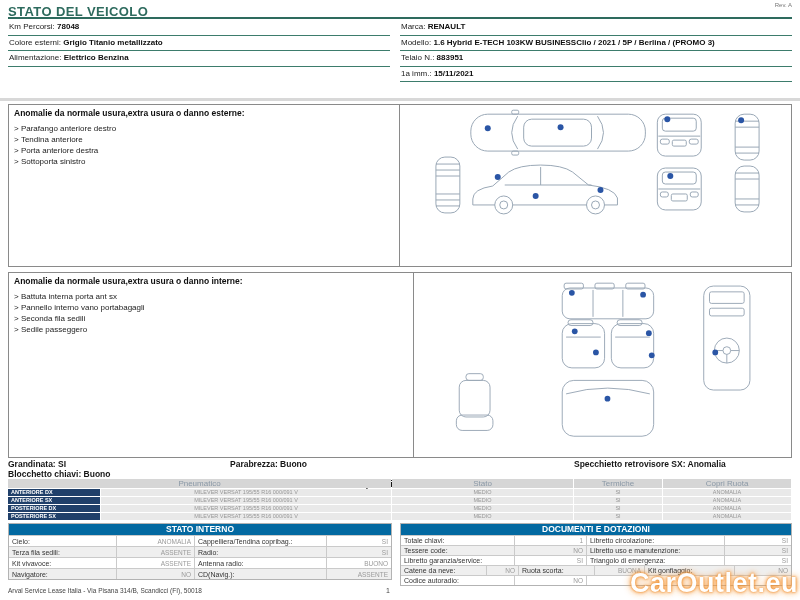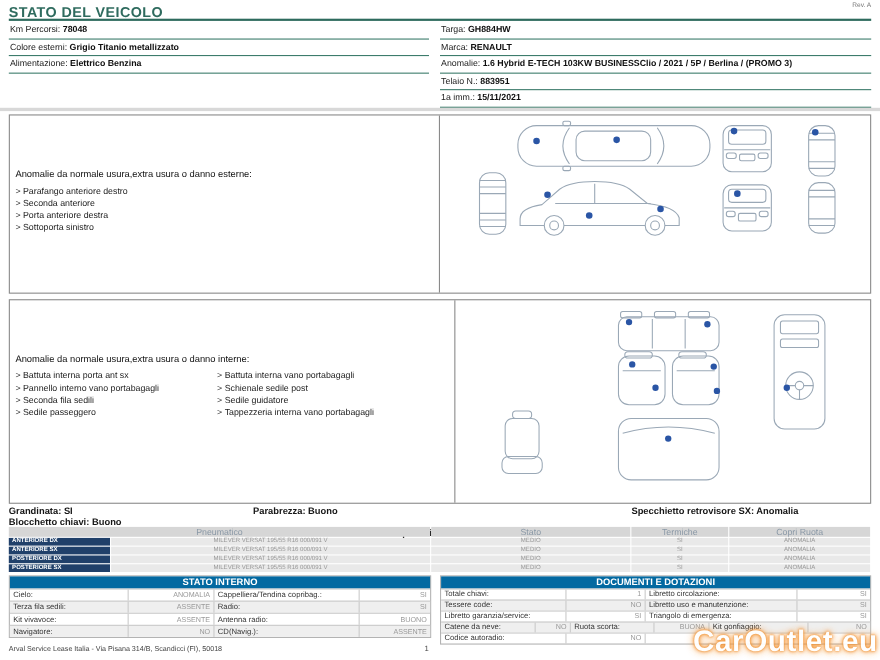--- a/index.html
+++ b/index.html
@@ -19,21 +19,21 @@
   .info-row { border-bottom:1px solid #3d7c6c; padding:2px 1px 3px; font-size:8px; color:#222; line-height:9.5px; }
   .info-row .val { font-weight:bold; color:#0f0f0f; }
 
   .divider-gray { position:absolute; left:0; top:98px; width:800px; height:3px; background:#d8d8d8; }
 
   
   .box { position:absolute; left:8px; width:784px; border:1px solid #8a8a8a; display:flex; background:#fff; }
   .box-ext { top:104px; height:163px; }
   .box-int { top:272px; height:186px;gap:27px; }
   .box-text { width:390px; padding:3px 5px; }
-  .box-title { font-size:8.5px; font-weight:normal; color:#0f0f0f; margin-bottom:6px;margin-top:45px; }
+  .box-title { font-size:8.5px; font-weight:bold; color:#0f0f0f; margin-bottom:6px; }
   .cols { display:flex; }
   .col { width:50%; padding-right:6px; }
   .anomaly-item { font-size:8px; color:#222; line-height:9.5px; padding-left:9px; text-indent:-9px; margin-bottom:1.5px; }
   .anomaly-item::before { content:">\00a0"; }
   .box-diagram { width:392px; border-left:1px solid #8a8a8a; position:relative; }
   .box-diagram svg { position:absolute; left:0; top:0; width:100%; height:100%; }
   .diag-stroke { stroke:#9aa8b6; fill:none; stroke-width:1; }
   .dot { fill:#2a55a5; }
 
   
@@ -106,50 +106,46 @@
       <span class="val">Grigio Titanio metallizzato</span>
     </div>
     <div class="info-row">
       <span class="lbl">Alimentazione:</span>
       <span class="val">Elettrico Benzina</span>
     </div>
   </div>
 
   <div class="info-right">
     <div class="info-row">
-      <span class="lbl">Targa:</span>
-      <span class="val">GH884HW</span>
-    </div>
-    <div class="info-row">
       <span class="lbl">Marca:</span>
       <span class="val">RENAULT</span>
     </div>
     <div class="info-row">
-      <span class="lbl">Anomalie:</span>
+      <span class="lbl">Modello:</span>
       <span class="val">1.6 Hybrid E-TECH 103KW BUSINESSClio / 2021 / 5P / Berlina / (PROMO 3)</span>
     </div>
     <div class="info-row">
       <span class="lbl">Telaio N.:</span>
       <span class="val">883951</span>
     </div>
     <div class="info-row">
       <span class="lbl">1a imm.:</span>
       <span class="val">15/11/2021</span>
     </div>
   </div>
 
   <div class="divider-gray"></div>
 
   <div class="box box-ext">
     <div class="box-text">
       <div class="box-title">Anomalie da normale usura,extra usura o danno esterne:</div>
       <div class="cols">
         <div class="col">
           <div class="anomaly-item">Parafango anteriore destro</div>
-          <div class="anomaly-item">Seconda anteriore</div>
+          <div class="anomaly-item">Tendina anteriore</div>
           <div class="anomaly-item">Porta anteriore destra</div>
           <div class="anomaly-item">Sottoporta sinistro</div>
         </div>
       </div>
     </div>
     <div class="box-diagram">
       <svg viewBox="0 0 392 161">
 
         <g class="diag-stroke">
           <rect x="36" y="52" width="24" height="56" rx="9"></rect>
@@ -227,26 +223,20 @@
 
   <div class="box box-int">
     <div class="box-text">
       <div class="box-title">Anomalie da normale usura,extra usura o danno interne:</div>
       <div class="cols">
         <div class="col">
           <div class="anomaly-item">Battuta interna porta ant sx</div>
           <div class="anomaly-item">Pannello interno vano portabagagli</div>
           <div class="anomaly-item">Seconda fila sedili</div>
           <div class="anomaly-item">Sedile passeggero</div>
-        </div>
-        <div class="col">
-          <div class="anomaly-item">Battuta interna vano portabagagli</div>
-          <div class="anomaly-item">Schienale sedile post</div>
-          <div class="anomaly-item">Sedile guidatore</div>
-          <div class="anomaly-item">Tappezzeria interna vano portabagagli</div>
         </div>
       </div>
     </div>
     <div class="box-diagram">
       <svg viewBox="0 0 392 184">
 
         <g class="diag-stroke">
           <rect x="156" y="7" width="20" height="6" rx="2"></rect>
           <rect x="188" y="7" width="20" height="6" rx="2"></rect>
           <rect x="220" y="7" width="20" height="6" rx="2"></rect>

